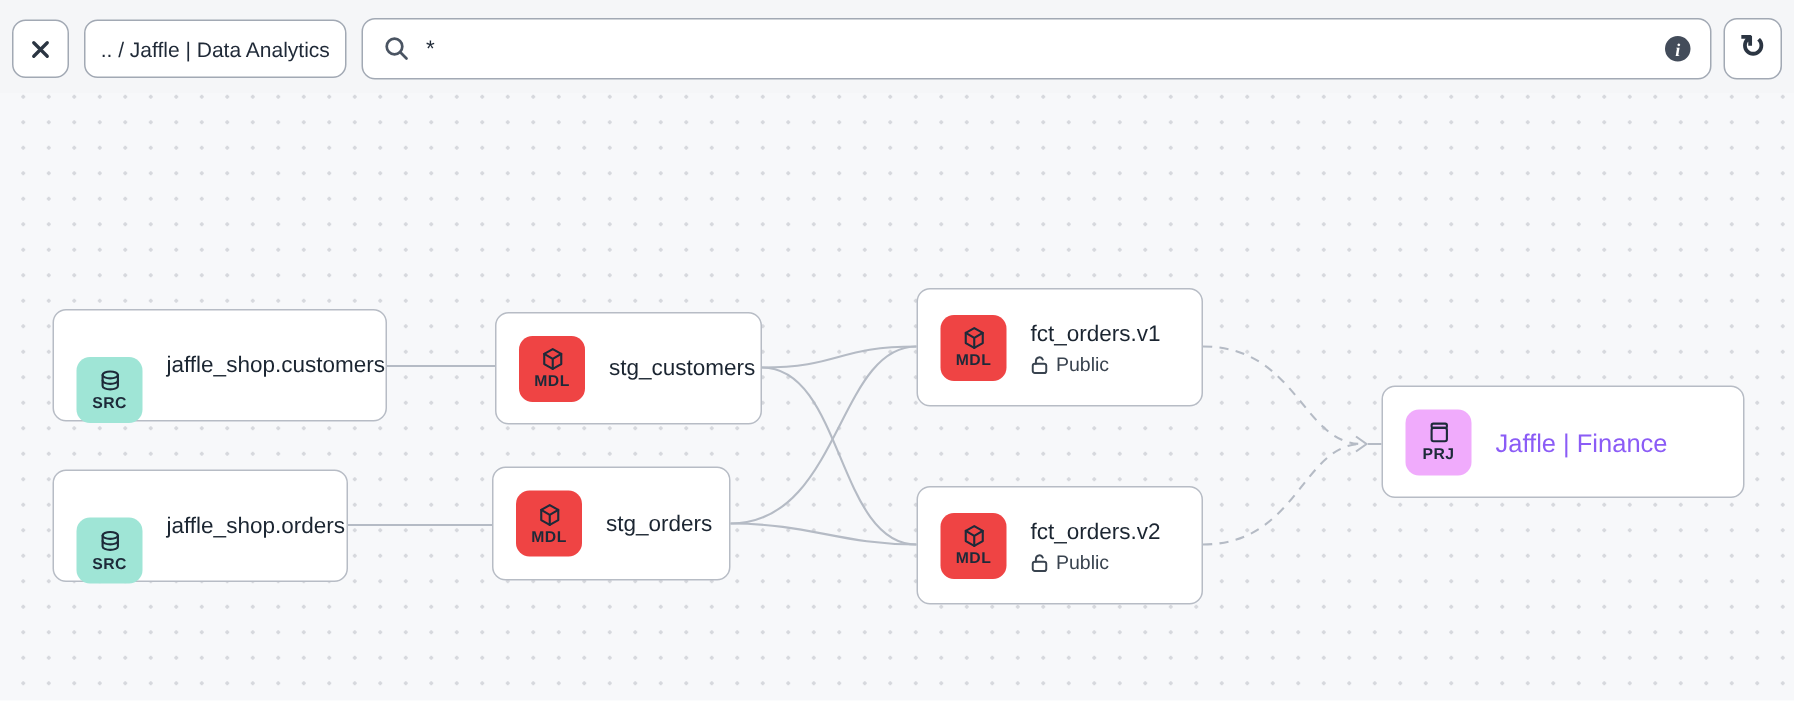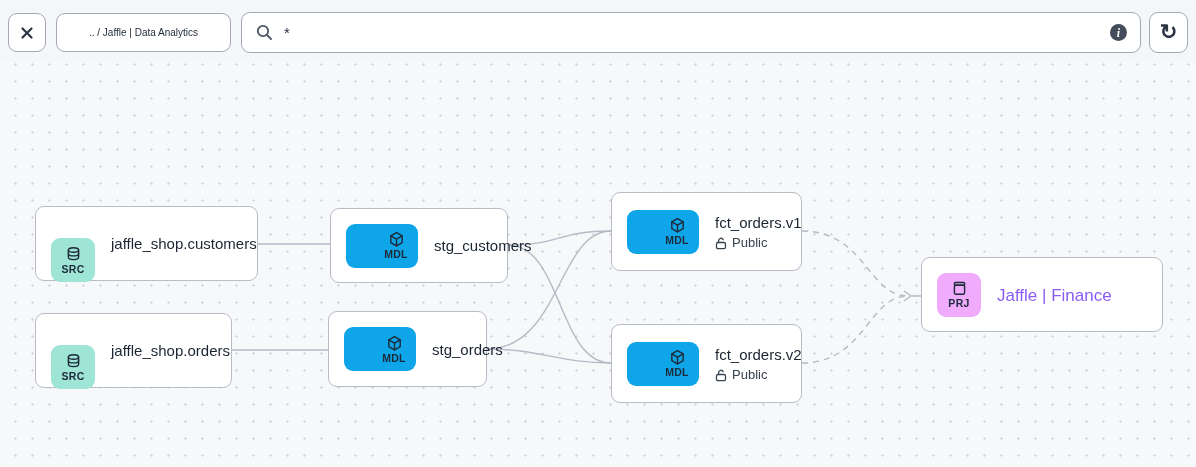--- a/index.html
+++ b/index.html
@@ -16,21 +16,21 @@
     background-size:17px 17px;background-position:7px 11px;
   }
   
   .topbar{position:absolute;left:0;top:0;width:1196px;height:62px;background:#f5f6f8;z-index:5;}
   .tb-btn{
     position:absolute;background:#ffffff;border:1px solid #a2a9b4;border-radius:9px;
     display:flex;align-items:center;justify-content:center;box-sizing:border-box;cursor:pointer;
     color:#2b3542;
   }
   .btn-close{left:8px;top:13px;width:38px;height:39px;}
-  .btn-breadcrumb{left:56px;top:13px;width:175px;height:39px;font-size:10px;font-weight:500;color:#1f2937;}
+  .btn-breadcrumb{left:56px;top:13px;width:175px;height:39px;font-size:14px;font-weight:500;color:#1f2937;}
   .searchbox{left:241px;top:12px;width:900px;height:41px;justify-content:flex-start;padding:0 13px;gap:10px;cursor:text;}
   .btn-refresh{left:1149px;top:12px;width:39px;height:41px;}
   .search-input{
     border:none;outline:none;flex:1;font-size:15px;color:#1f2937;background:transparent;
     font-family:"Liberation Sans",sans-serif;padding:0;height:100%;
   }
   .info-badge{
     width:17px;height:17px;border-radius:50%;background:#434c5a;color:#ffffff;flex:none;
     font-family:"Liberation Serif",serif;font-style:italic;font-weight:bold;font-size:12px;
     display:flex;align-items:center;justify-content:center;line-height:1;cursor:pointer;
@@ -40,21 +40,21 @@
   .node{
     position:absolute;background:#ffffff;border:1px solid #b7bcc5;border-radius:9px;
     display:flex;align-items:center;padding:0 15px;gap:16px;box-sizing:border-box;
     z-index:2;cursor:pointer;
   }
   .icon-chip{
     width:44px;height:44px;border-radius:9px;flex:none;color:#1d2a39;
     display:flex;flex-direction:column;align-items:center;justify-content:center;gap:1px;
   }
   .chip-src{background:#9fe5d6;margin-top:33px;}
-  .chip-mdl{background:#0ea5e9;padding-left:28px;}
+  .chip-mdl{background:#ef4444;}
   .chip-prj{background:#f0abfc;}
   .chip-label{font-size:10.5px;font-weight:600;letter-spacing:.3px;line-height:1;}
   .node-label{font-size:15px;color:#1b2531;white-space:nowrap;}
   .node-sub{display:flex;align-items:flex-end;gap:5px;font-size:13px;color:#39434f;margin-top:4px;white-space:nowrap;}
   .prj-sub{font-size:13px;font-weight:600;color:#1f2937;white-space:nowrap;}
   .prj-label{font-size:17px;color:#8b5cf6;margin-top:3px;white-space:nowrap;}
   
   .n-src-customers{left:35px;top:206px;width:223px;height:75px;}
   .n-src-orders{left:35px;top:313px;width:197px;height:75px;}
   .n-stg-customers{left:330px;top:208px;width:178px;height:75px;}

